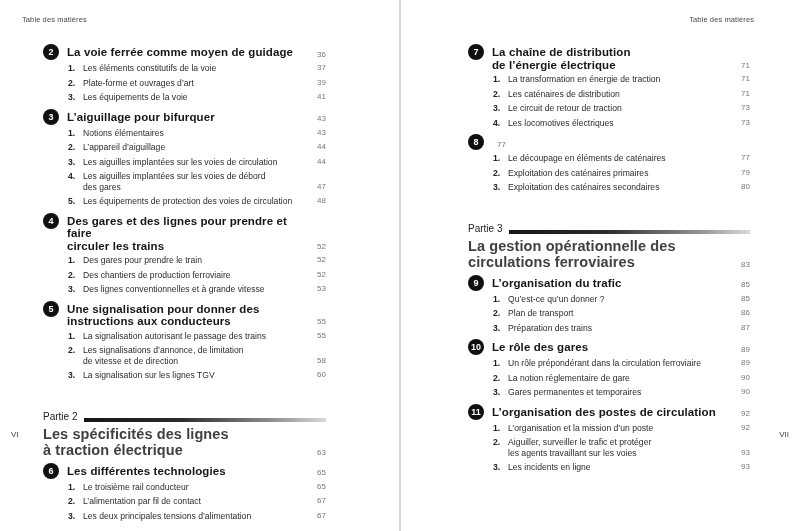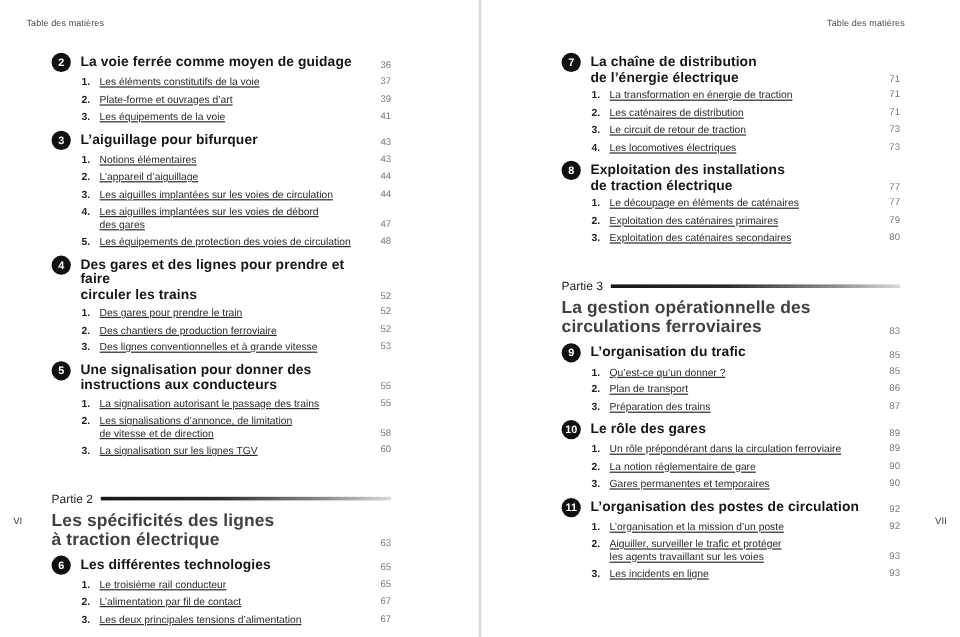--- a/index.html
+++ b/index.html
@@ -21,22 +21,22 @@
   .sec.part{margin-top:30px;}
   .sec.part + .sec{margin-top:6px;}
   .ch-head{display:flex;}
   .badge{width:16px;height:16px;border-radius:50%;background:#101010;color:#fff;font-weight:700;font-size:9px;line-height:16px;text-align:center;flex:0 0 16px;margin-right:8px;margin-top:-2px;}
   .ch-title{flex:1;font-weight:700;font-size:11.5px;line-height:12.5px;color:#161616;letter-spacing:.1px;white-space:pre-line;}
   .row-page{font-size:8px;color:#787878;align-self:flex-end;margin-left:5px;line-height:10.5px;flex:0 0 auto;}
   .items{margin-top:3px;margin-left:25px;}
   .item{display:flex;}
   .item + .item{margin-top:4px;}
   .item-num{font-weight:700;font-size:8.6px;line-height:10.5px;flex:0 0 15px;color:#222;}
-  .item-text{flex:1;font-size:8.6px;line-height:10.5px;color:#2b2b2b;white-space:pre-line;text-decoration:underline;}
-  .part-label-row{display:flex;align-items:center;}
+  .item-text{flex:1;font-size:8.6px;line-height:10.5px;color:#2b2b2b;white-space:pre-line;}
+  .part-label-row{display:flex;align-items:flex-end;}
   .part-label{font-size:10px;color:#222;flex:0 0 auto;}
   .part-bar{flex:1;height:3.5px;margin-left:7px;margin-top:-1px;background:linear-gradient(to right,#161616 0%,#2c2c2c 40%,#8f8f8f 78%,#d9d9d9 100%);}
   .part-title-row{display:flex;margin-top:4px;}
   .part-title{flex:1;font-weight:700;font-size:14.5px;line-height:16.5px;color:#404040;letter-spacing:.1px;white-space:pre-line;}
 </style>
 </head>
 <body>
 
 <div class="spread">
   <div class="page page-left">
@@ -220,22 +220,20 @@
             <div class="item">
               <span class="item-num">4.</span>
               <span class="item-text">Les locomotives électriques</span>
               <span class="row-page">73</span>
             </div>
           </div>
         </div>
         <div class="sec chapter">
           <div class="ch-head">
             <span class="badge">8</span>
-            <span class="ch-title">Exploitation des installations
-de traction électrique</span>
             <span class="row-page">77</span>
           </div>
           <div class="items">
             <div class="item">
               <span class="item-num">1.</span>
               <span class="item-text">Le découpage en éléments de caténaires</span>
               <span class="row-page">77</span>
             </div>
             <div class="item">
               <span class="item-num">2.</span>

